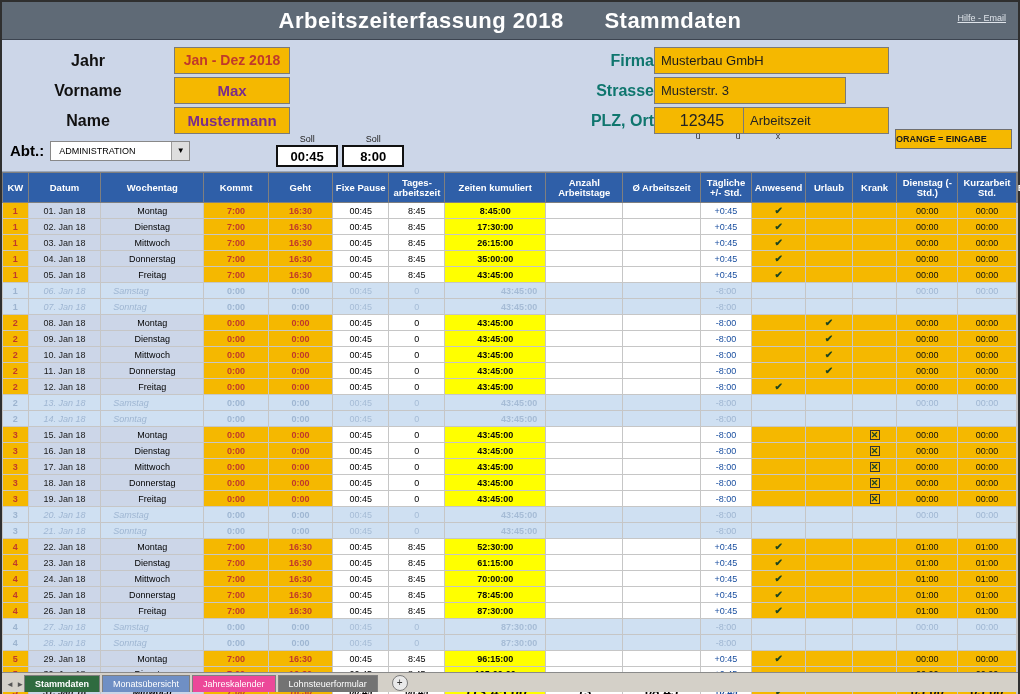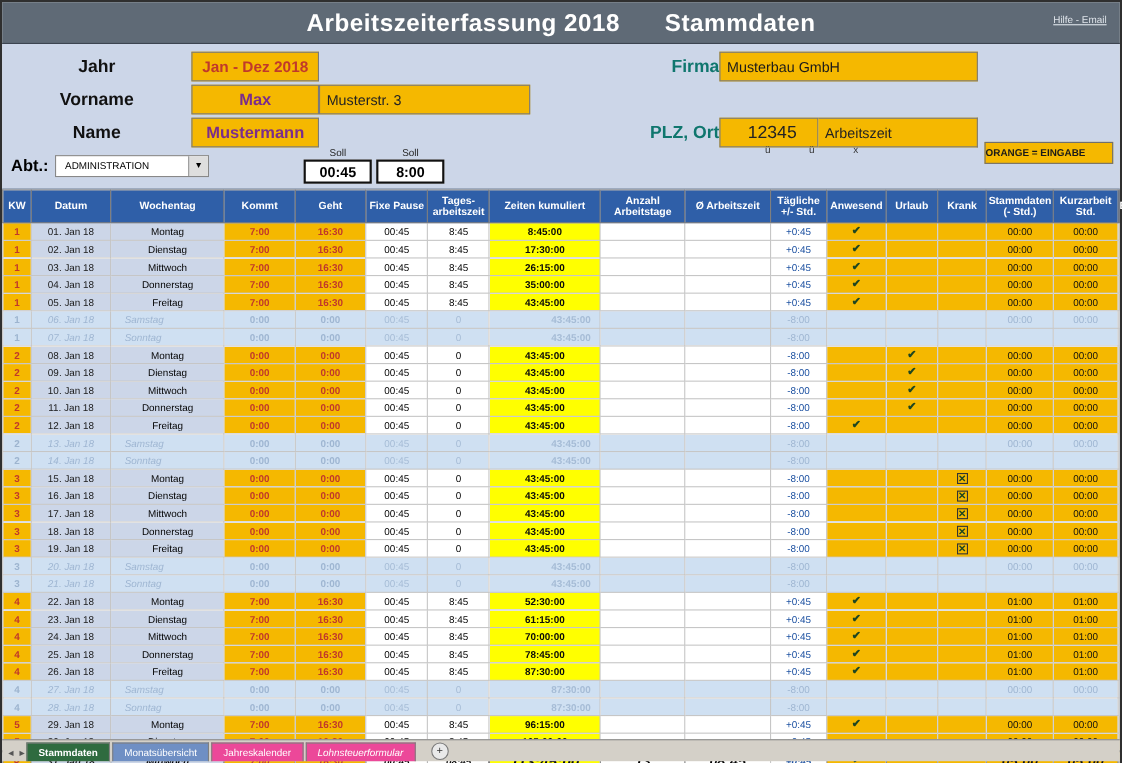--- a/index.html
+++ b/index.html
@@ -191,21 +191,21 @@
     padding:0 10px;
     font-size:9px;
     border:1px solid #7f7f7f;
     border-bottom:none;
     margin-right:2px;
     color:#fff;
   }
   .tab.active { background:#2f6b3f; font-weight:bold; }
   .tab.t2 { background:#6f8fc4; }
   .tab.t3 { background:#ec4899; }
-  .tab.t4 { background:#ec4899;font-style:italic; }
+  .tab.t4 { background:#737373; }
   .tab-add {
     width:16px; height:16px; border-radius:50%;
     border:1px solid #7a7a7a; background:#e9e9e9;
     font-size:10px; line-height:14px; text-align:center;
     margin-left:12px; margin-bottom:1px; color:#333;
   }
   .scroll-left { position:absolute; left:4px; bottom:3px; font-size:8px; color:#555; }
 </style>
 </head>
 <body>
@@ -225,20 +225,21 @@
     <div class="hdr-row">
       <div class="hdr-lbl">Jahr</div>
       <div class="hdr-box box-jahr">Jan - Dez 2018</div>
       <div class="hdr-lbl2">Firma</div>
       <div class="hdr-box box-firma">Musterbau GmbH</div>
     </div>
 
     <div class="hdr-row">
       <div class="hdr-lbl">Vorname</div>
       <div class="hdr-box box-vorname">Max</div>
+      <div class="hdr-lbl2">Strasse</div>
       <div class="hdr-box box-strasse">Musterstr. 3</div>
     </div>
 
     <div class="hdr-row">
       <div class="hdr-lbl">Name</div>
       <div class="hdr-box box-name">Mustermann</div>
       <div class="hdr-lbl2">PLZ, Ort</div>
       <div class="hdr-box box-plz">12345</div>
       <div class="hdr-box box-ort">Arbeitszeit</div>
     </div>
@@ -299,21 +300,21 @@
         <th>Geht</th>
         <th>Fixe Pause</th>
         <th>Tages- arbeitszeit</th>
         <th>Zeiten kumuliert</th>
         <th>Anzahl Arbeitstage</th>
         <th>Ø Arbeitszeit</th>
         <th>Tägliche +/- Std.</th>
         <th>Anwesend</th>
         <th>Urlaub</th>
         <th>Krank</th>
-        <th>Stammdaten (- Std.)</th>
+        <th>Dienstag (- Std.)</th>
         <th>Kurzarbeit Std.</th>
         <th>Bemerkung</th>
       </tr>
     </thead>
     <tbody id="tbody">
         <tr>
           <td class="kw">1</td>
           <td class="datum">01. Jan 18</td>
           <td class="wd">Montag</td>
           <td class="orange">7:00</td>

